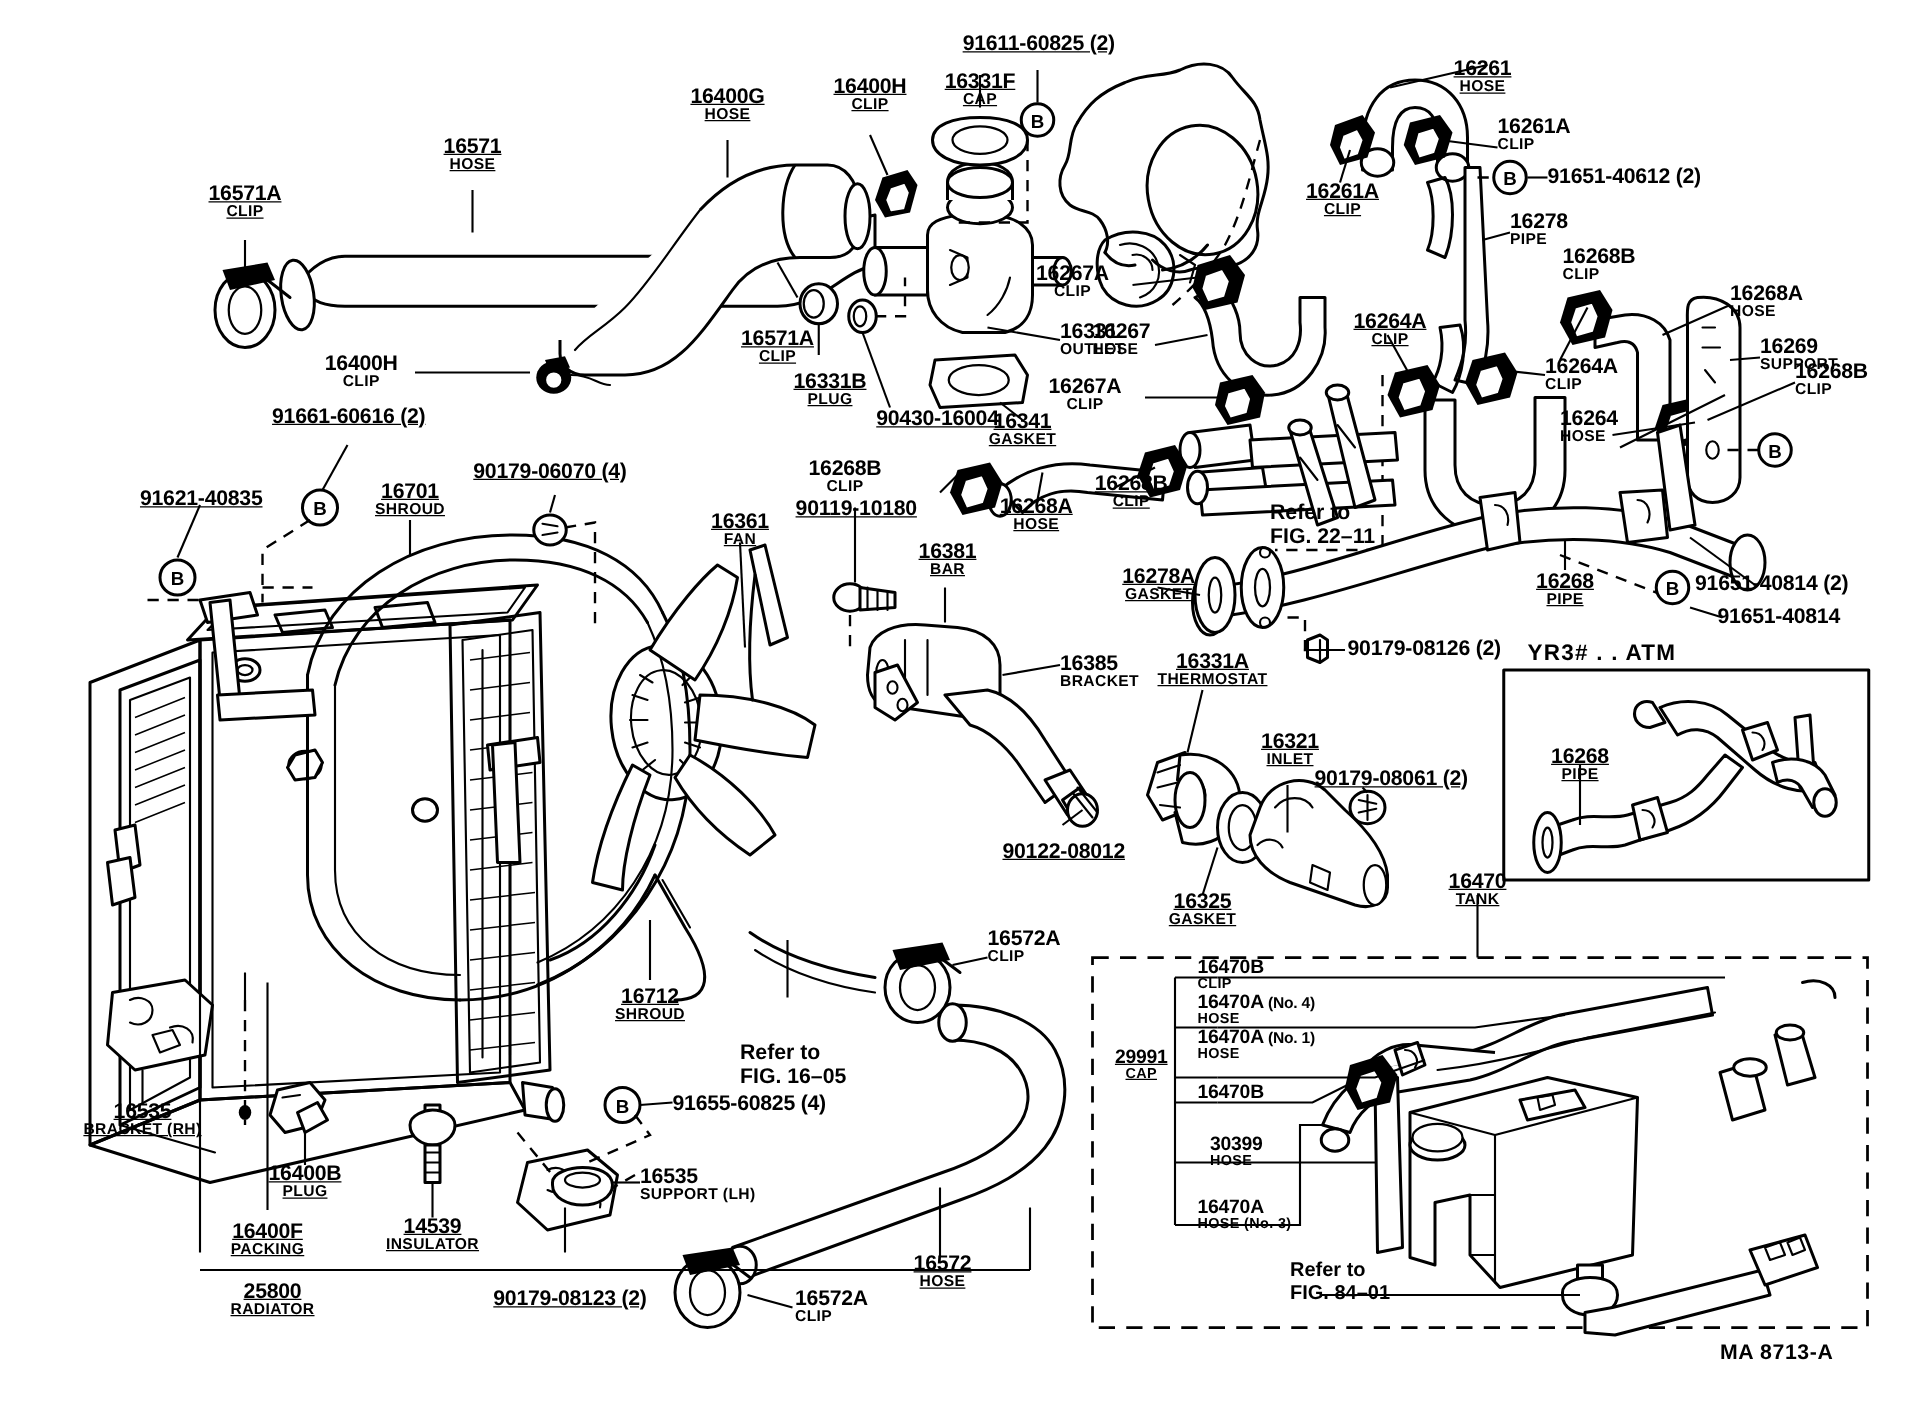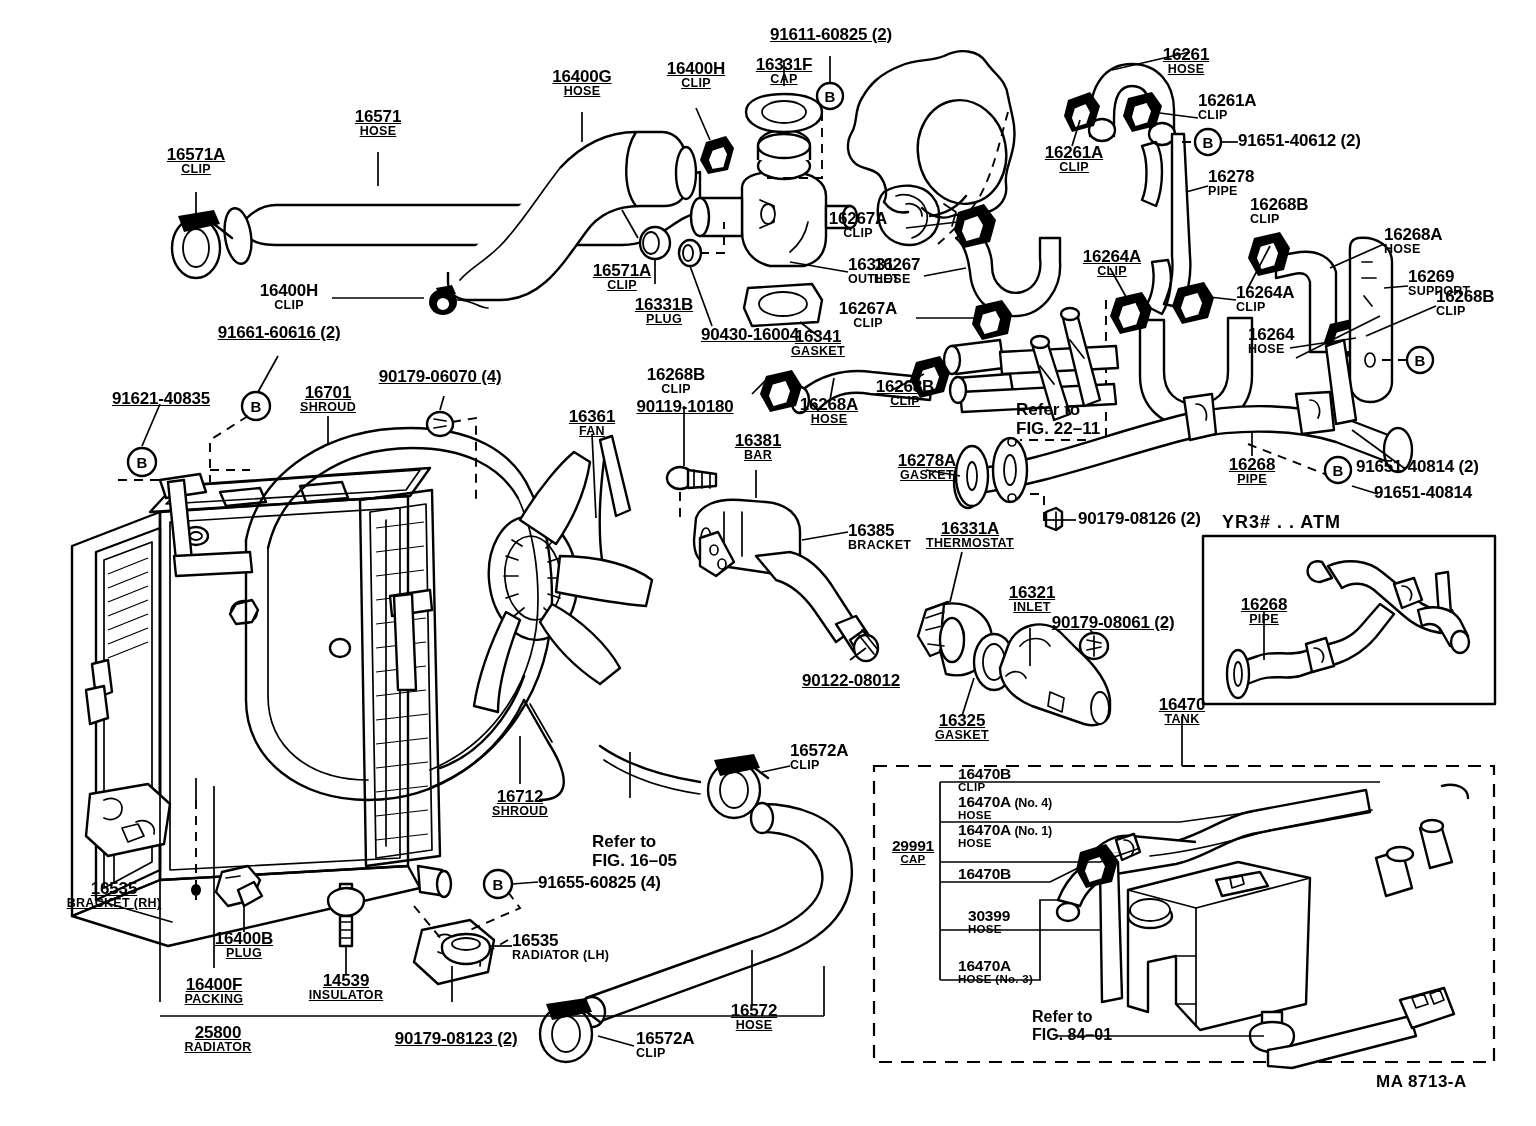--- a/index.html
+++ b/index.html
@@ -859,21 +859,21 @@
   </div>
   <div class="lbl l" style="left:636px;top:1030px;width:140px">
     <span class="pn">16572A</span>
     <span class="nm">CLIP</span>
   </div>
   <div class="lbl l single" style="left:538px;top:874px;width:214px">
     <span class="pn">91655-60825 (4)</span>
   </div>
   <div class="lbl l" style="left:512px;top:932px;width:160px">
     <span class="pn">16535</span>
-    <span class="nm">RADIATOR (LH)</span>
+    <span class="nm">SUPPORT (LH)</span>
   </div>
   <div class="lbl c" style="left:44px;top:880px;width:140px">
     <span class="pn">16535</span>
     <span class="nm">BRACKET (RH)</span>
   </div>
   <div class="lbl c" style="left:174px;top:930px;width:140px">
     <span class="pn">16400B</span>
     <span class="nm">PLUG</span>
   </div>
   <div class="lbl c" style="left:144px;top:976px;width:140px">

